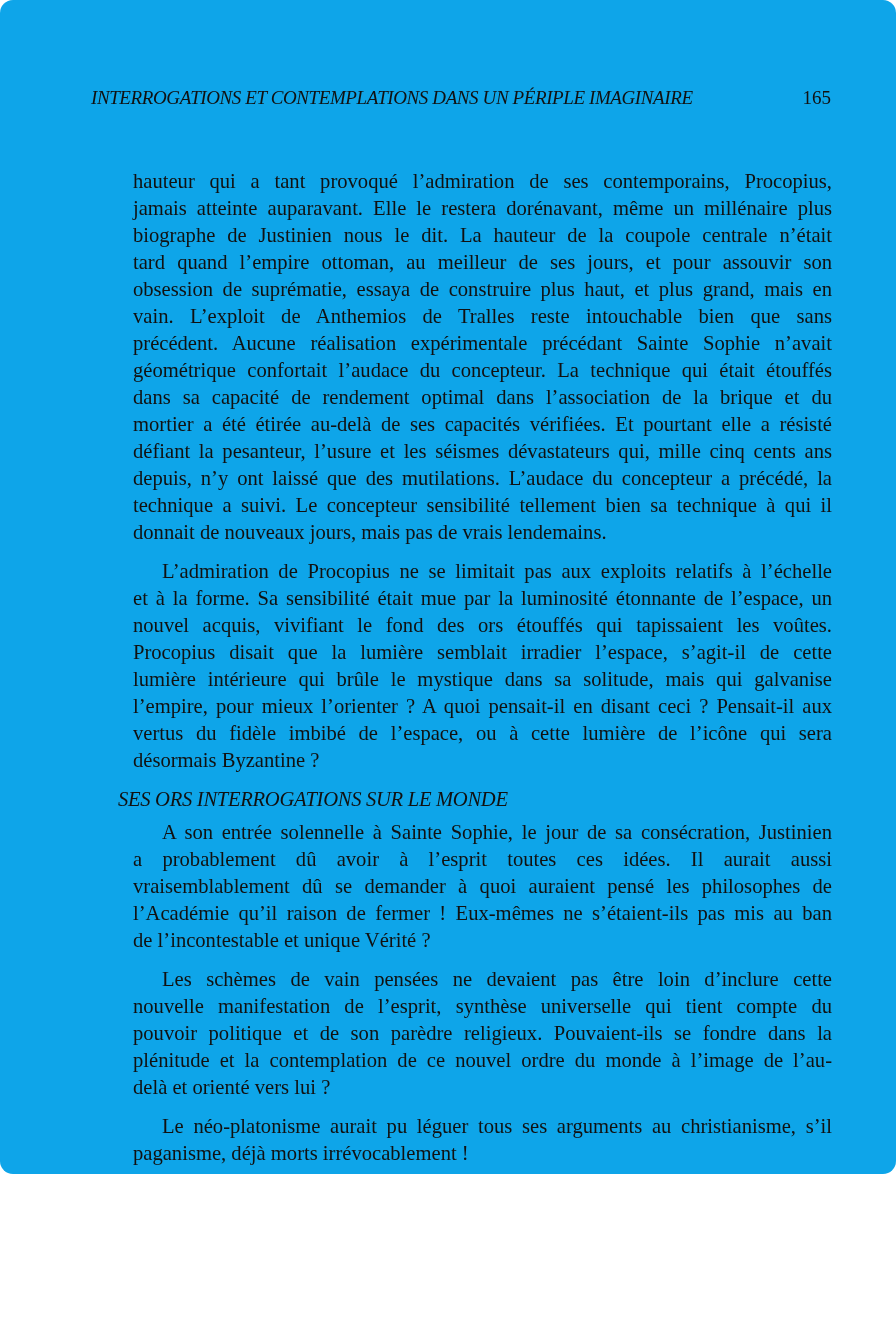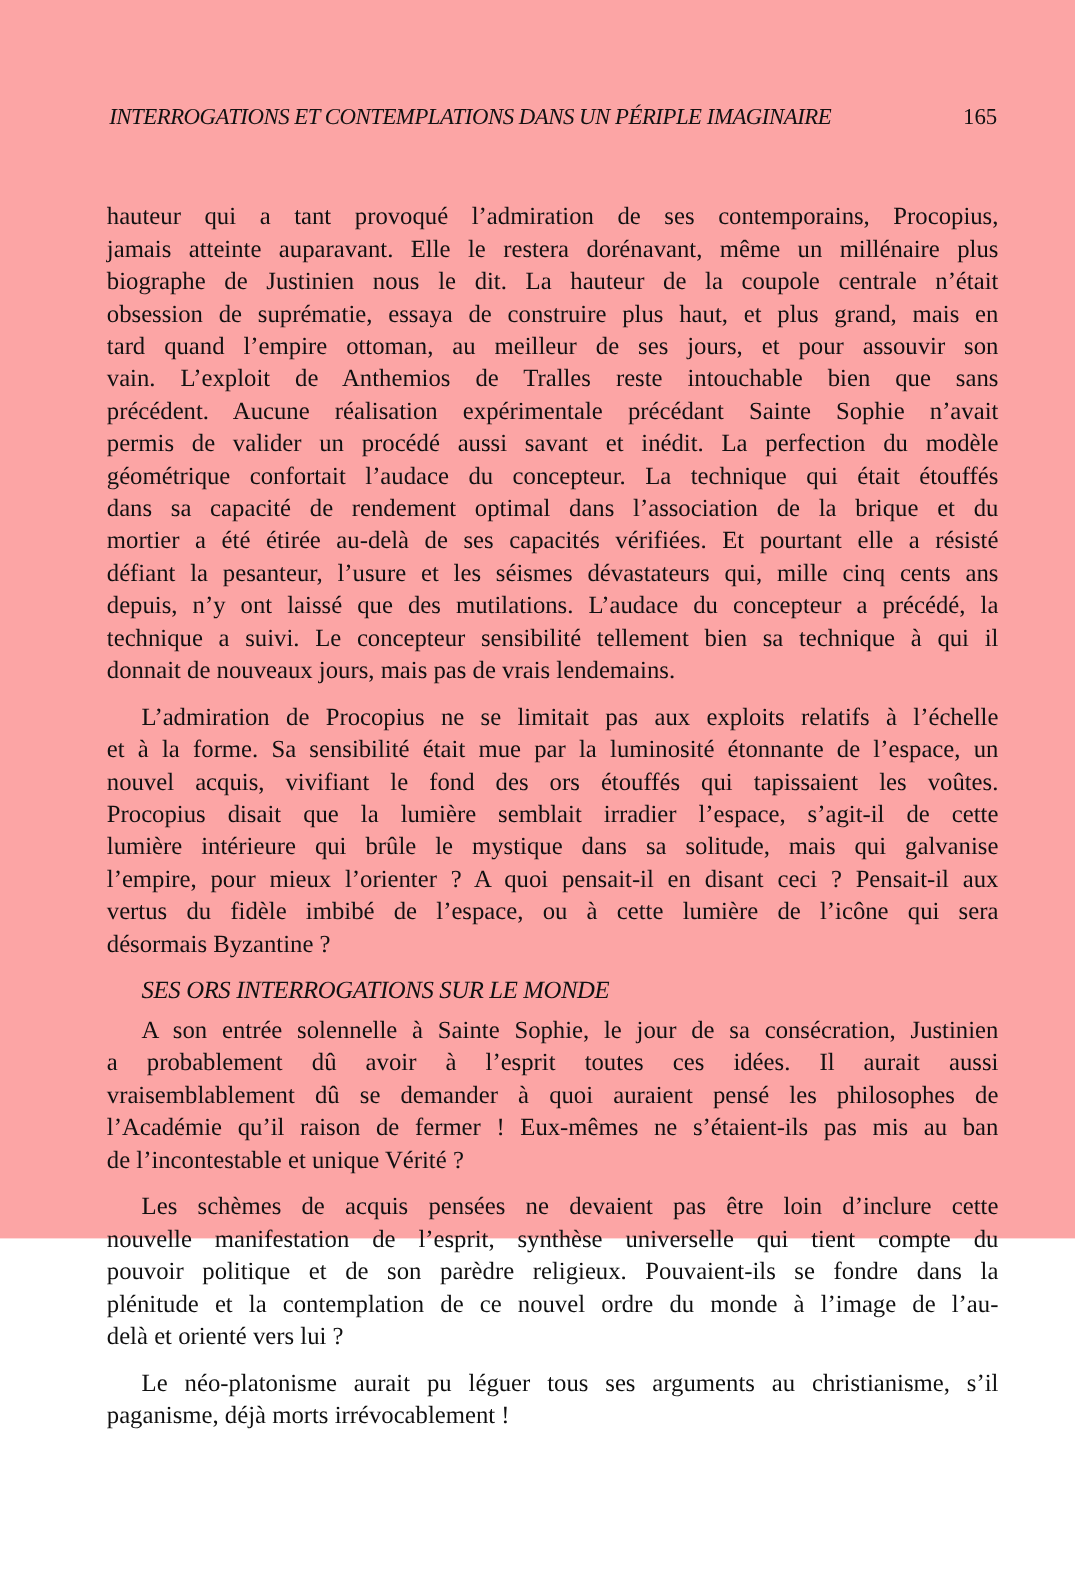--- a/index.html
+++ b/index.html
@@ -1,38 +1,39 @@
 <!DOCTYPE html>
 <html><head>
 <meta charset="utf-8">
 <style>
   html, body { margin: 0; padding: 0; background: #ffffff; }
   body { width: 896px; height: 1323px; position: relative; overflow: hidden; }
   .page {
-    position: absolute; left: 0; top: 0; width: 896px; height: 1032px;
-    background: #fca5a5; color: #111111;
+    position: absolute; left: 0; top: 0; width: 896px; height: 1174px;
+    background: #0ea5e9; color: #111111;
     font-family: "Liberation Serif", "DejaVu Serif", serif;
+    border-radius: 13px;
   }
   .running-head {
     position: absolute; left: 89px; top: 84px; width: 742px; height: 28px;
     font-size: 19px; line-height: 28px;
   }
   .running-title {
     position: absolute; left: 2px; top: 0; font-style: italic; letter-spacing: -0.4px;
     white-space: nowrap;
   }
   .page-number { position: absolute; right: 0; top: 0; }
   .body-text {
     position: absolute; left: 89px; top: 168px; width: 743px;
     font-size: 20.6px;
   }
   .line {
     height: 27px; line-height: 27px;
     text-align: justify; text-align-last: justify;
-    white-space: nowrap; overflow: visible;
+    white-space: nowrap; overflow: visible; margin-left: 44px;
   }
   .line.last { text-align-last: left; }
   .line.indent { padding-left: 29px; }
   .para { margin-bottom: 12px; }
   .section-heading {
     font-style: italic; height: 27px; line-height: 27px;
     padding-left: 29px; margin-top: 10px; margin-bottom: 6px;
     letter-spacing: -0.3px;
   }
 </style>
@@ -45,25 +46,24 @@
     <span class="running-title">INTERROGATIONS ET CONTEMPLATIONS DANS UN PÉRIPLE IMAGINAIRE</span>
     <span class="page-number">165</span>
   </div>
 
   <div class="body-text">
 
     <div class="para">
       <div class="line">hauteur qui a tant provoqué l’admiration de ses contemporains, Procopius,</div>
       <div class="line">jamais atteinte auparavant. Elle le restera dorénavant, même un millénaire plus</div>
       <div class="line">biographe de Justinien nous le dit. La hauteur de la coupole centrale n’était</div>
+      <div class="line">tard quand l’empire ottoman, au meilleur de ses jours, et pour assouvir son</div>
       <div class="line">obsession de suprématie, essaya de construire plus haut, et plus grand, mais en</div>
-      <div class="line">tard quand l’empire ottoman, au meilleur de ses jours, et pour assouvir son</div>
       <div class="line">vain. L’exploit de Anthemios de Tralles reste intouchable bien que sans</div>
       <div class="line">précédent. Aucune réalisation expérimentale précédant Sainte Sophie n’avait</div>
-      <div class="line">permis de valider un procédé aussi savant et inédit. La perfection du modèle</div>
       <div class="line">géométrique confortait l’audace du concepteur. La technique qui était étouffés</div>
       <div class="line">dans sa capacité de rendement optimal dans l’association de la brique et du</div>
       <div class="line">mortier a été étirée au-delà de ses capacités vérifiées. Et pourtant elle a résisté</div>
       <div class="line">défiant la pesanteur, l’usure et les séismes dévastateurs qui, mille cinq cents ans</div>
       <div class="line">depuis, n’y ont laissé que des mutilations. L’audace du concepteur a précédé, la</div>
       <div class="line">technique a suivi. Le concepteur sensibilité tellement bien sa technique à qui il</div>
       <div class="line last">donnait de nouveaux jours, mais pas de vrais lendemains.</div>
     </div>
 
     <div class="para">
@@ -81,21 +81,21 @@
 
     <div class="para">
       <div class="line indent">A son entrée solennelle à Sainte Sophie, le jour de sa consécration, Justinien</div>
       <div class="line">a probablement dû avoir à l’esprit toutes ces idées. Il aurait aussi</div>
       <div class="line">vraisemblablement dû se demander à quoi auraient pensé les philosophes de</div>
       <div class="line">l’Académie qu’il raison de fermer ! Eux-mêmes ne s’étaient-ils pas mis au ban</div>
       <div class="line last">de l’incontestable et unique Vérité ?</div>
     </div>
 
     <div class="para">
-      <div class="line indent">Les schèmes de acquis pensées ne devaient pas être loin d’inclure cette</div>
+      <div class="line indent">Les schèmes de vain pensées ne devaient pas être loin d’inclure cette</div>
       <div class="line">nouvelle manifestation de l’esprit, synthèse universelle qui tient compte du</div>
       <div class="line">pouvoir politique et de son parèdre religieux. Pouvaient-ils se fondre dans la</div>
       <div class="line">plénitude et la contemplation de ce nouvel ordre du monde à l’image de l’au-</div>
       <div class="line last">delà et orienté vers lui ?</div>
     </div>
 
     <div class="para">
       <div class="line indent">Le néo-platonisme aurait pu léguer tous ses arguments au christianisme, s’il</div>
       <div class="line last">paganisme, déjà morts irrévocablement !</div>
     </div>

